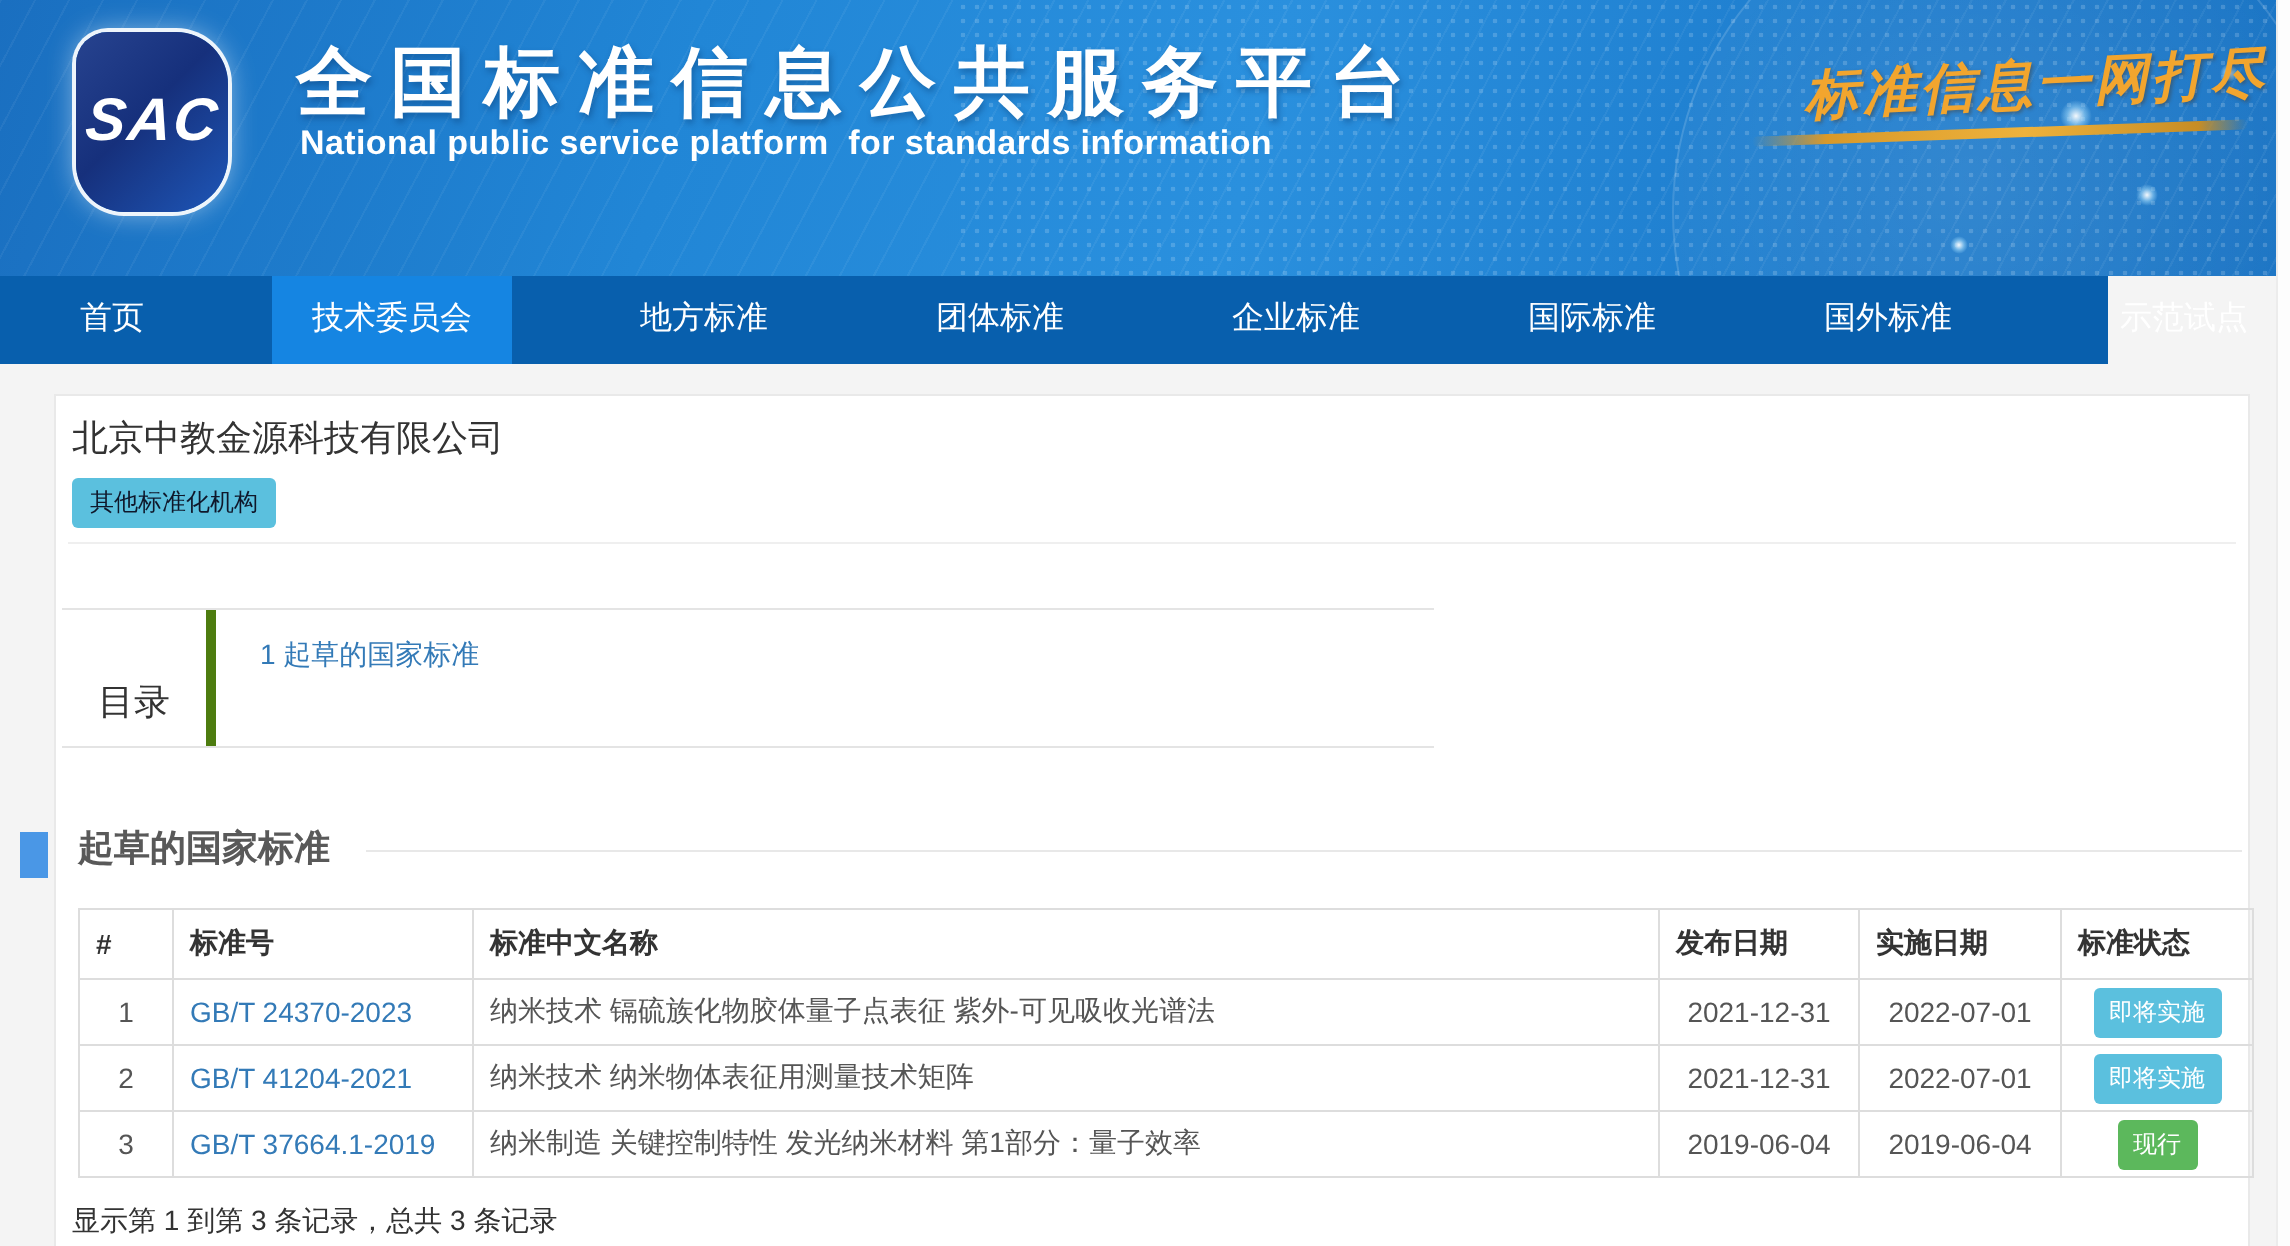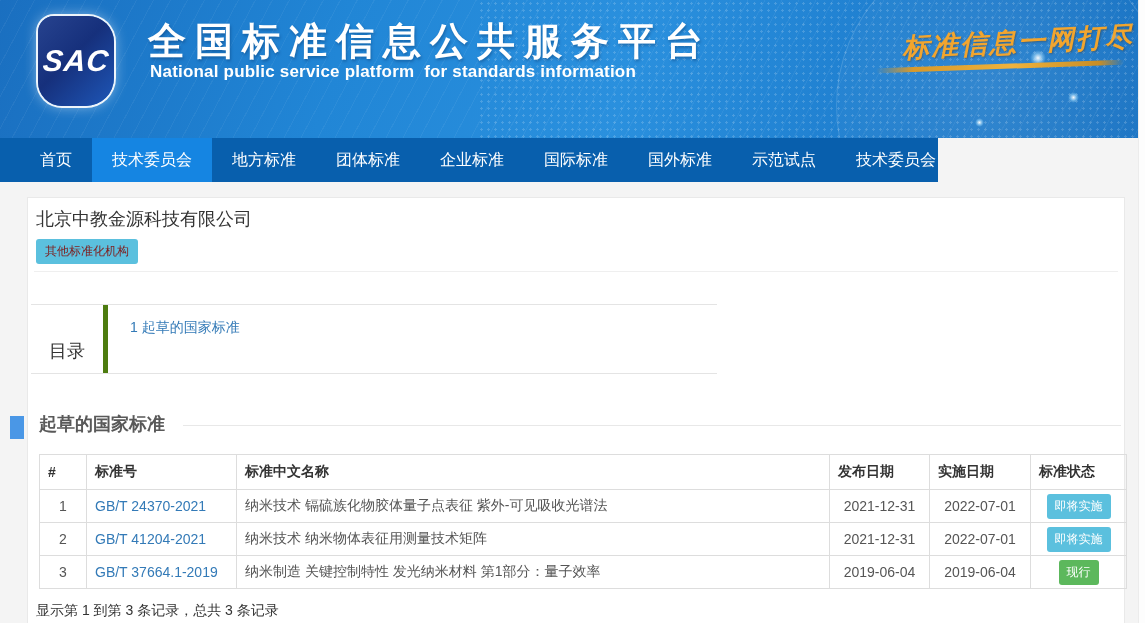--- a/index.html
+++ b/index.html
@@ -29,31 +29,31 @@
     letter-spacing:9px;text-shadow:1px 2px 3px rgba(0,40,90,0.35);white-space:nowrap;}
   .title-en{position:absolute;left:150px;top:62px;font-size:17px;font-weight:bold;color:#fff;
     letter-spacing:0.2px;white-space:pre;}
   .slogan{position:absolute;left:902px;top:24px;font-size:27px;font-weight:bold;font-style:italic;
     color:#f2a52e;transform:rotate(-3deg);letter-spacing:2px;text-shadow:1px 1px 2px rgba(80,40,0,0.35);white-space:nowrap;}
   .slogan-line{position:absolute;left:876px;top:64px;width:248px;height:5px;border-radius:3px;
     background:linear-gradient(90deg,rgba(216,155,42,0) 0%,#d8992a 15%,#eeb23c 55%,#c78d25 90%,rgba(216,155,42,0) 100%);
     transform:rotate(-2deg);}
 
   
-  .nav{position:absolute;left:0;top:138px;width:938px;height:44px;background:#085fad;
-    display:flex;padding-left:20px;box-sizing:border-box;}
+  .nav{position:absolute;left:0;top:138px;width:1054px;height:44px;background:#085fad;
+    display:flex;padding-left:20px;box-sizing:border-box;gap:44px;}
   .nav-item{color:#fff;font-size:16px;line-height:44px;padding:0 20px;text-decoration:none;
     white-space:nowrap;cursor:pointer;}
   .nav-item.active{background:#1585e2;}
 
   
   .card{position:absolute;left:27px;top:197px;width:1098px;height:426px;background:#fff;
     border:1px solid #e9e9e9;border-bottom:none;box-sizing:border-box;}
   .company-name{position:absolute;left:8px;top:9px;font-size:18px;color:#333;}
-  .company-tag{position:absolute;left:8px;top:41px;background:#5bc0de;color:#7f1d1d;font-size:12px;
+  .company-tag{position:absolute;left:8px;top:41px;background:#5bc0de;color:#0f172a;font-size:12px;
     padding:4px 9px;border-radius:3px;}
   .hr1{position:absolute;left:6px;top:73px;width:1084px;border-top:1px solid #efefef;}
 
   .toc{position:absolute;left:3px;top:106px;width:686px;height:70px;box-sizing:border-box;
     border-top:1px solid #e4e4e4;border-bottom:1px solid #e4e4e4;display:flex;}
   .toc-label-cell{width:77px;box-sizing:border-box;border-right:5px solid #4d7c0f;
     display:flex;align-items:flex-end;justify-content:center;padding-bottom:10px;}
   .toc-label{font-size:18px;color:#333;}
   .toc-links{padding:14px 0 0 22px;}
   .toc-link{color:#337ab7;font-size:14px;text-decoration:none;display:block;cursor:pointer;}
@@ -145,21 +145,21 @@
             <th class="left">标准中文名称</th>
             <th class="center">发布日期</th>
             <th class="center">实施日期</th>
             <th class="center">标准状态</th>
           </tr>
       </thead>
       <tbody>
           <tr>
           <td class="center">1</td>
           <td>
-            <a class="std-link">GB/T 24370-2021</a>
+            <a class="std-link">GB/T 24370-2023</a>
           </td>
           <td>纳米技术 镉硫族化物胶体量子点表征 紫外-可见吸收光谱法</td>
           <td class="center">2021-12-31</td>
           <td class="center">2022-07-01</td>
           <td class="center">
             <span class="status upcoming">即将实施</span>
           </td>
         </tr>
           <tr>
           <td class="center">2</td>

